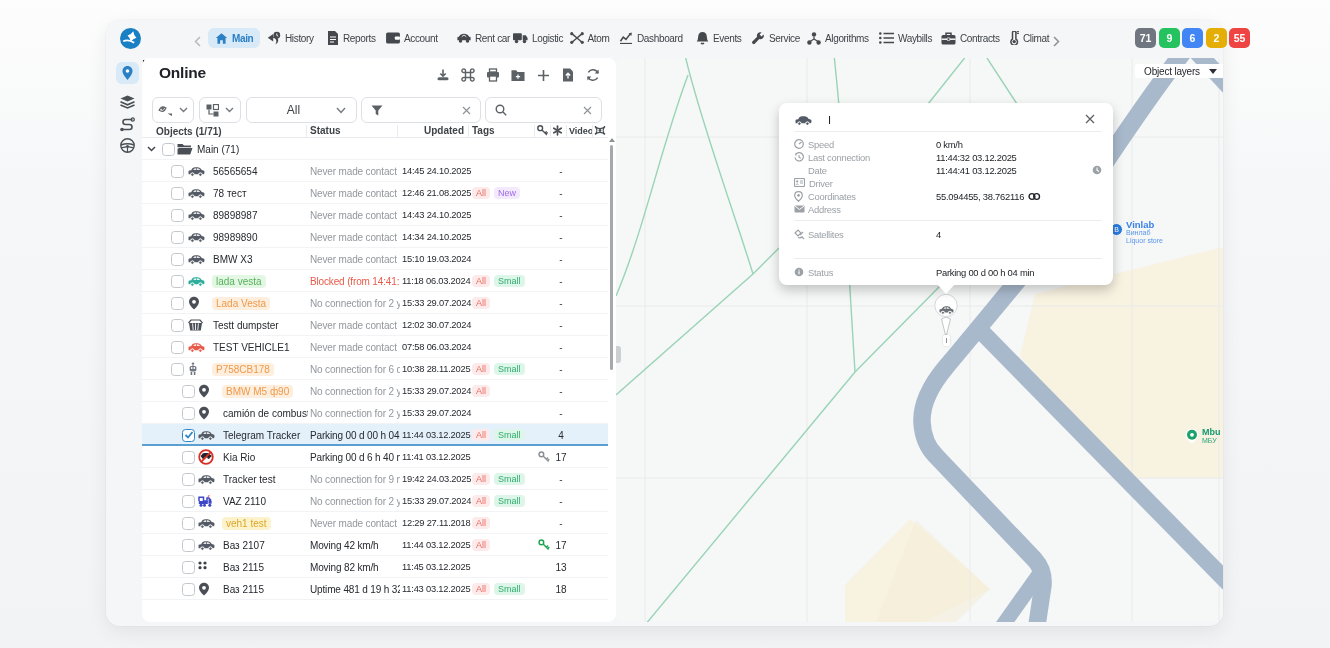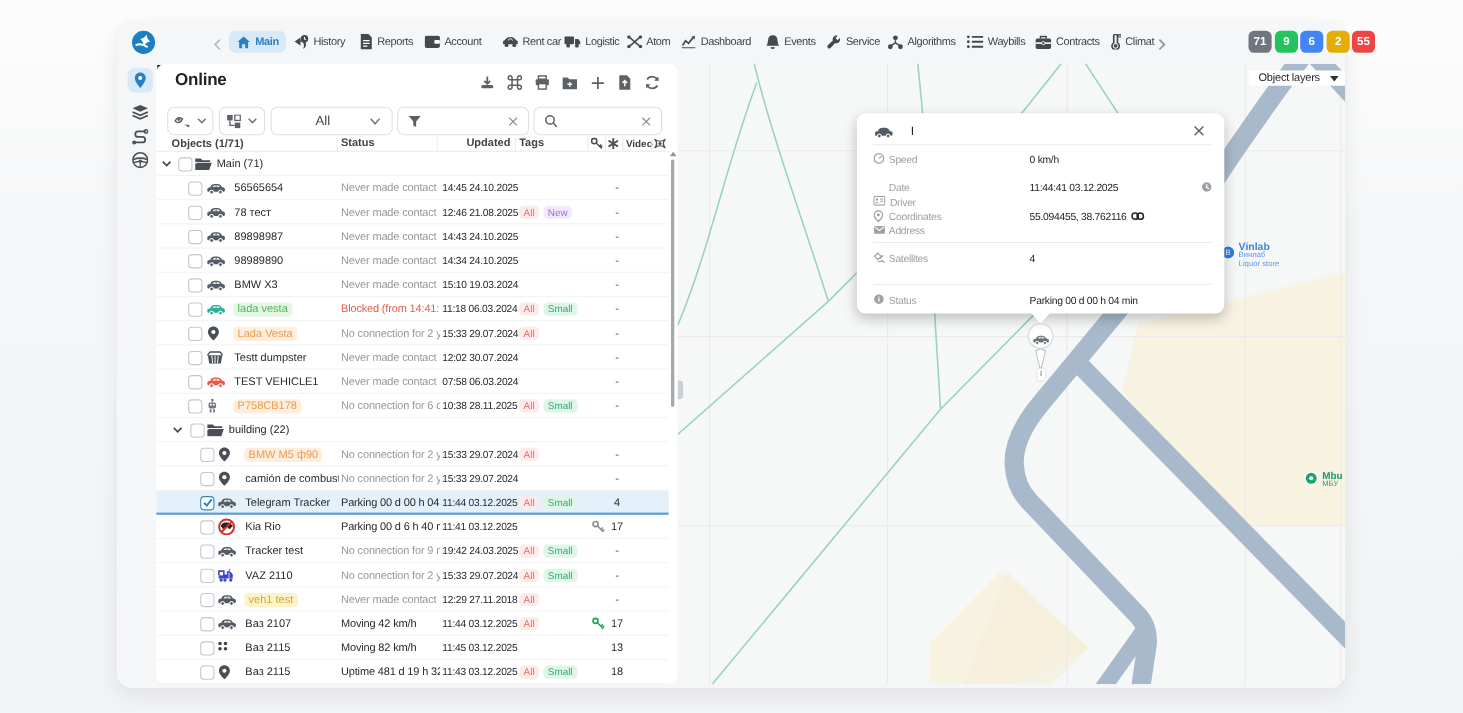--- a/index.html
+++ b/index.html
@@ -516,35 +516,20 @@
           </span>
           <span class="cell status" style="left:168px; max-width:90px; overflow:hidden;">No connection for 6 days</span>
           <span class="cell upd" style="left:260px">10:38 28.11.2025</span>
           <span class="cell" style="left:330px">
             <span class="tag all">All</span>
             <span class="tag small">Small</span>
           </span>
           <span class="num" style="color:#44484d">-</span>
         </div>
 <div class="row">
-          <span class="cell" style="left:15px">
-            <svg width="9" height="6" viewBox="0 0 9 6">
-              <path d="M1 1 L4.5 4.5 L8 1" stroke="#43474c" stroke-width="1.5" fill="none"></path>
-            </svg>
-          </span>
-          <span class="cb" style="left:31px"></span>
-          <span class="cell" style="left:46px">
-            <svg width="16" height="12" viewBox="0 0 16 12">
-              <path d="M0.5 1 L5.5 1 L7 2.6 L14 2.6 L14 4.2 L0.5 4.2 Z" fill="#4a4f57"></path>
-              <path d="M2.2 5 L15.5 5 L13.2 11.5 L0.5 11.5 L0.5 5.8 Z" fill="#4a4f57"></path>
-            </svg>
-          </span>
-          <span class="cell name" style="left:66px">building (22)</span>
-        </div>
-<div class="row">
           <span class="cb" style="left:40px"></span>
           <span class="cell" style="left:56px">
             <svg width="12" height="14" viewBox="0 0 12 14">
               <path d="M6 0.8 C8.9 0.8 11 3 11 5.8 C11 9.3 6 13.5 6 13.5 C6 13.5 1 9.3 1 5.8 C1 3 3.1 0.8 6 0.8 Z" fill="#4a4f57"></path>
               <circle cx="6" cy="5.8" r="1.9" fill="#fff"></circle>
             </svg>
           </span>
           <span class="cell" style="left:80px">
             <span class="nbadge nb-orange">BMW M5 ф90</span>
           </span>
@@ -816,20 +801,24 @@
         <span style="position:absolute;left:33px;top:3px;color:#212428;font-size:11px;">I</span>
         <svg width="10" height="10" viewBox="0 0 10 10" style="position:absolute;right:4px;top:3px;">
             <path d="M1 1 L9 9 M9 1 L1 9" stroke="#5c6166" stroke-width="1.3"></path>
           </svg>
       </div>
       <div class="sep" style="top:28px;"></div>
       <div class="prow" style="top:36px;"><svg class="pic" width="10" height="10" viewBox="0 0 10 10">
             <circle cx="5" cy="5" r="4.3" fill="none" stroke="#9ba1a6" stroke-width="1.2"></circle>
             <path d="M5 5 L7.5 3" stroke="#9ba1a6" stroke-width="1.2"></path>
           </svg><span class="lab">Speed</span><span class="val">0 km/h</span></div>
+      <div class="prow" style="top:49px;"><svg class="pic" width="10" height="10" viewBox="0 0 10 10">
+            <path d="M2 2 A4.2 4.2 0 1 1 1 5.5 M1 2 L2 2 L2 3.4" fill="none" stroke="#9ba1a6" stroke-width="1.2"></path>
+            <path d="M5 3 L5 5.3 L6.8 6.3" stroke="#9ba1a6" stroke-width="1.1" fill="none"></path>
+          </svg><span class="lab">Last connection</span><span class="val">11:44:32 03.12.2025</span></div>
       <div class="prow" style="top:62px;text-align:right;"><svg class="pic" width="10" height="10" viewBox="0 0 10 10">
             <circle cx="5" cy="5" r="4.3" fill="#9ba1a6"></circle>
             <path d="M5 2.5 L5 5.3 L7 6.5" stroke="#fff" stroke-width="1.1" fill="none"></path>
           </svg><span class="lab">Date</span><span class="val">11:44:41 03.12.2025</span></div>
       <div class="prow" style="top:75px;"><svg class="pic" width="11" height="9" viewBox="0 0 11 9">
             <rect x="0.5" y="0.5" width="10" height="8" rx="1" fill="none" stroke="#9ba1a6" stroke-width="1.1"></rect>
             <circle cx="3.2" cy="3.4" r="1.1" fill="#9ba1a6"></circle>
             <path d="M1.8 6.7 Q3.2 5 4.6 6.7 M6 3 L9 3 M6 5 L9 5" stroke="#9ba1a6" stroke-width="0.9" fill="none"></path>
           </svg><span class="lab" style="left:15px;">Driver</span></div>
       <div class="prow" style="top:88px;"><svg class="pic" width="9" height="11" viewBox="0 0 9 11">

